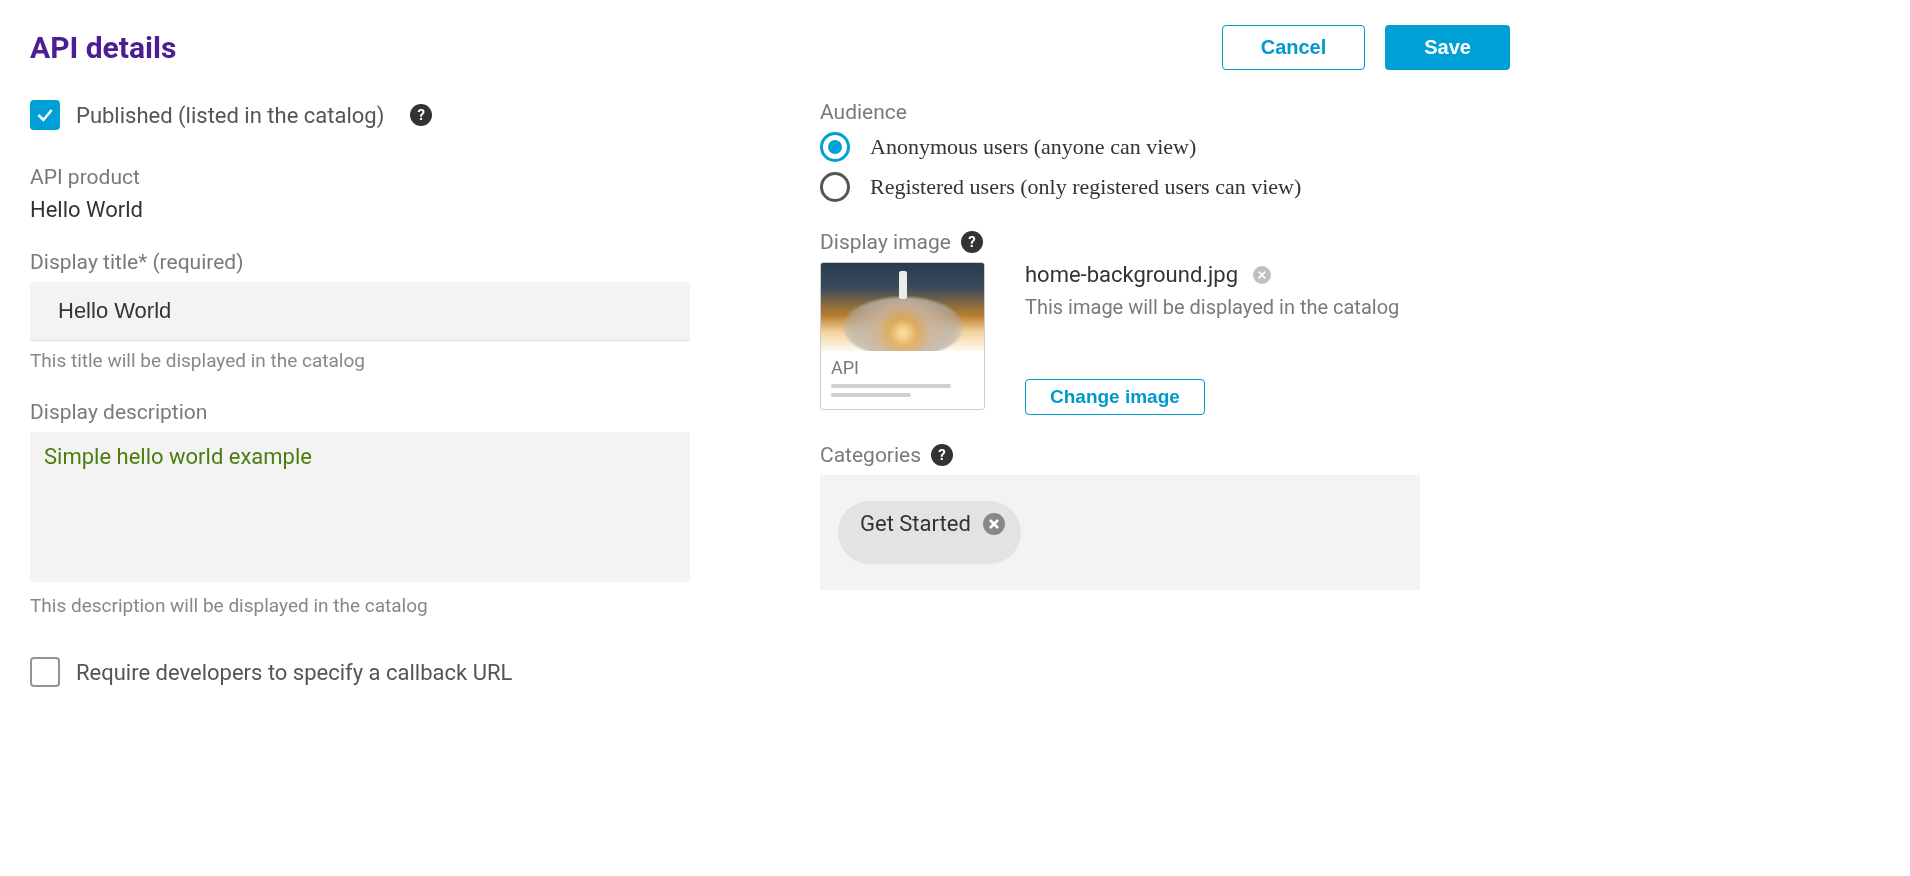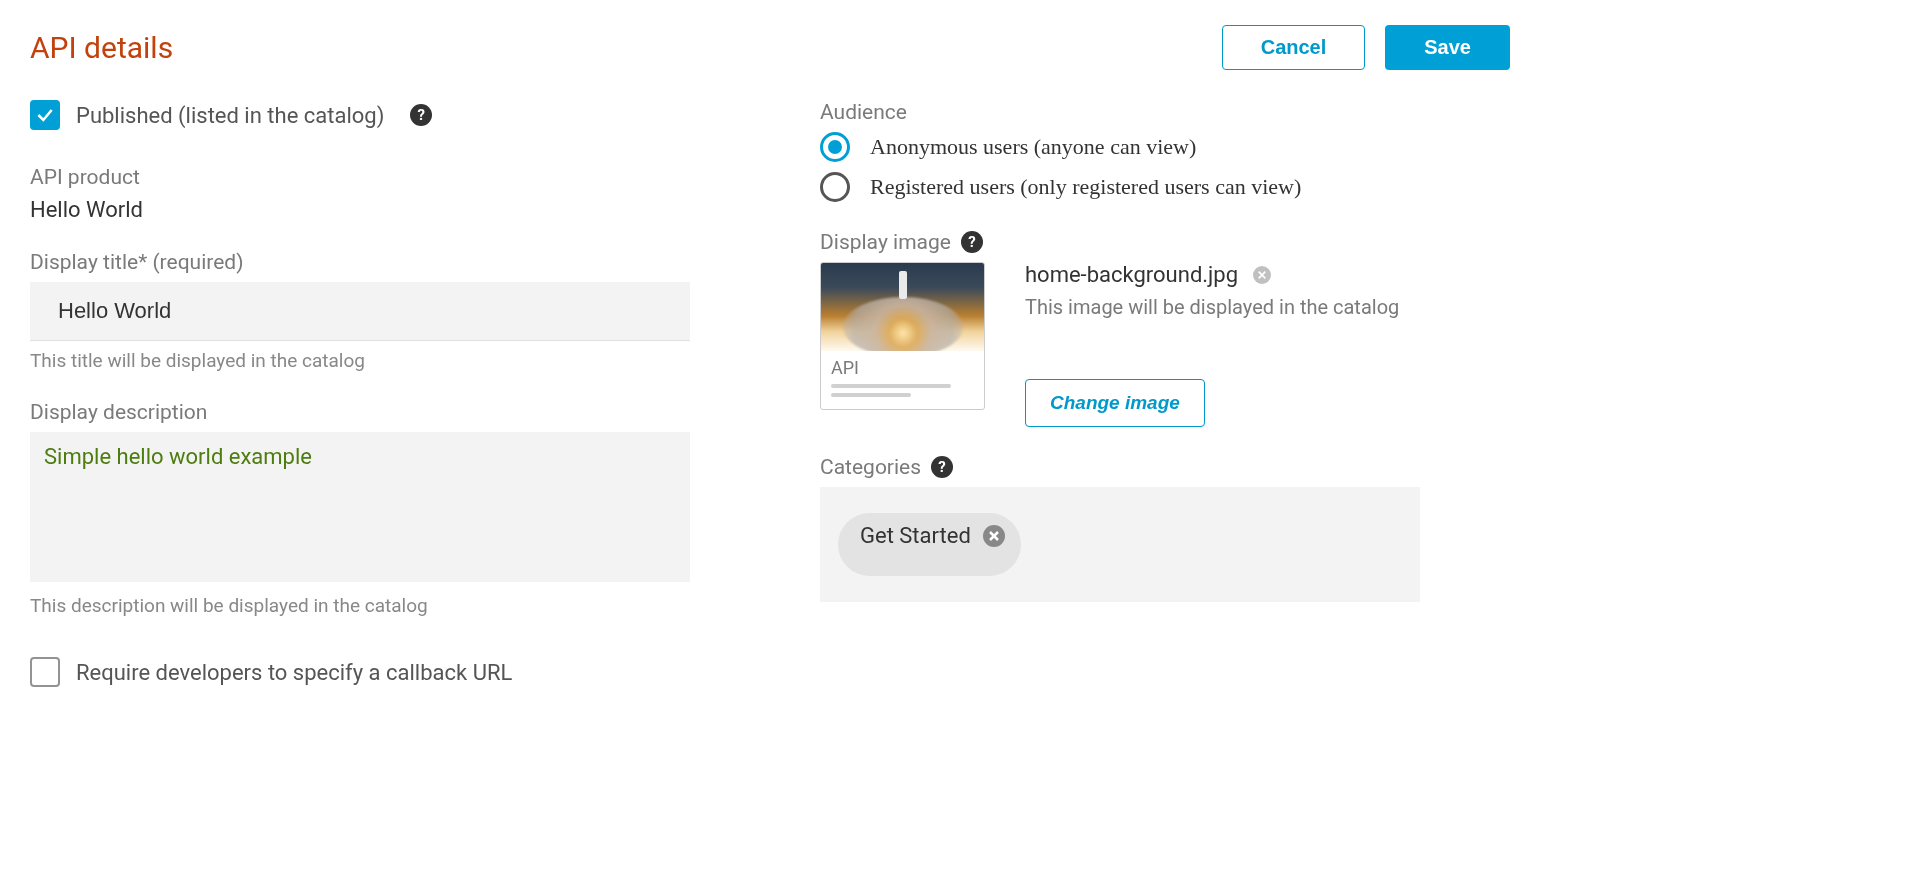--- a/index.html
+++ b/index.html
@@ -12,22 +12,22 @@
     background: #fff;
   }
   .header-row {
     display: flex;
     justify-content: space-between;
     align-items: center;
     margin-bottom: 30px;
   }
   .page-title {
     font-size: 30px;
-    font-weight: 400;
-    color: #c2410c;
+    font-weight: 700;
+    color: #4c1d95;
     margin: 0;
   }
   .header-buttons { display: flex; gap: 20px; justify-content: flex-end; }
   .btn {
     font-size: 20px;
     font-weight: 600;
     padding: 10px 38px;
     border-radius: 4px;
     cursor: pointer;
     border: 1px solid transparent;
@@ -183,21 +183,21 @@
   .filename { font-size: 22px; color: #333; }
   .file-remove {
     width: 18px; height: 18px; border-radius: 50%; background: #c0c0c0;
     display: inline-flex; align-items: center; justify-content: center;
     cursor: pointer;
   }
   .file-remove svg { width: 10px; height: 10px; stroke:#fff; stroke-width:2; }
   .image-hint { font-size: 20px; color: #7a7a7a; margin-top: 8px; margin-bottom: 60px; }
   .btn-outline-small {
     background:#fff; color:#0099cc; border:1px solid #0099cc;
-    font-size: 19px; font-weight: 600; padding: 12px 24px; border-radius: 4px; cursor:pointer;font-style:italic;
+    font-size: 19px; font-weight: 600; padding: 6px 24px; border-radius: 4px; cursor:pointer;
   }
 
   
   .chip-area {
     background: #f3f3f3;
     padding: 26px 18px;
     width: 600px;
     max-width: 100%;
   }
   .chip {

